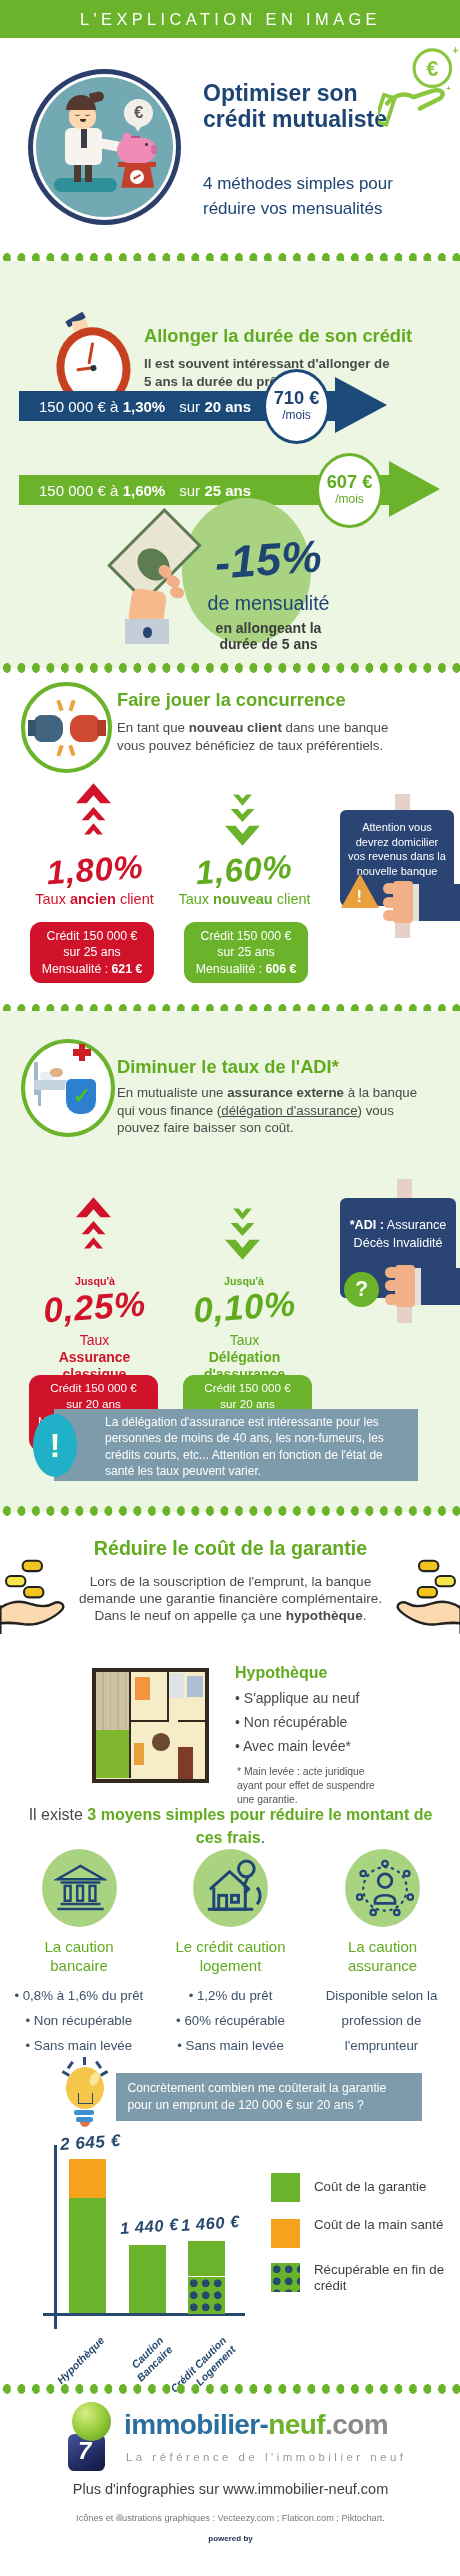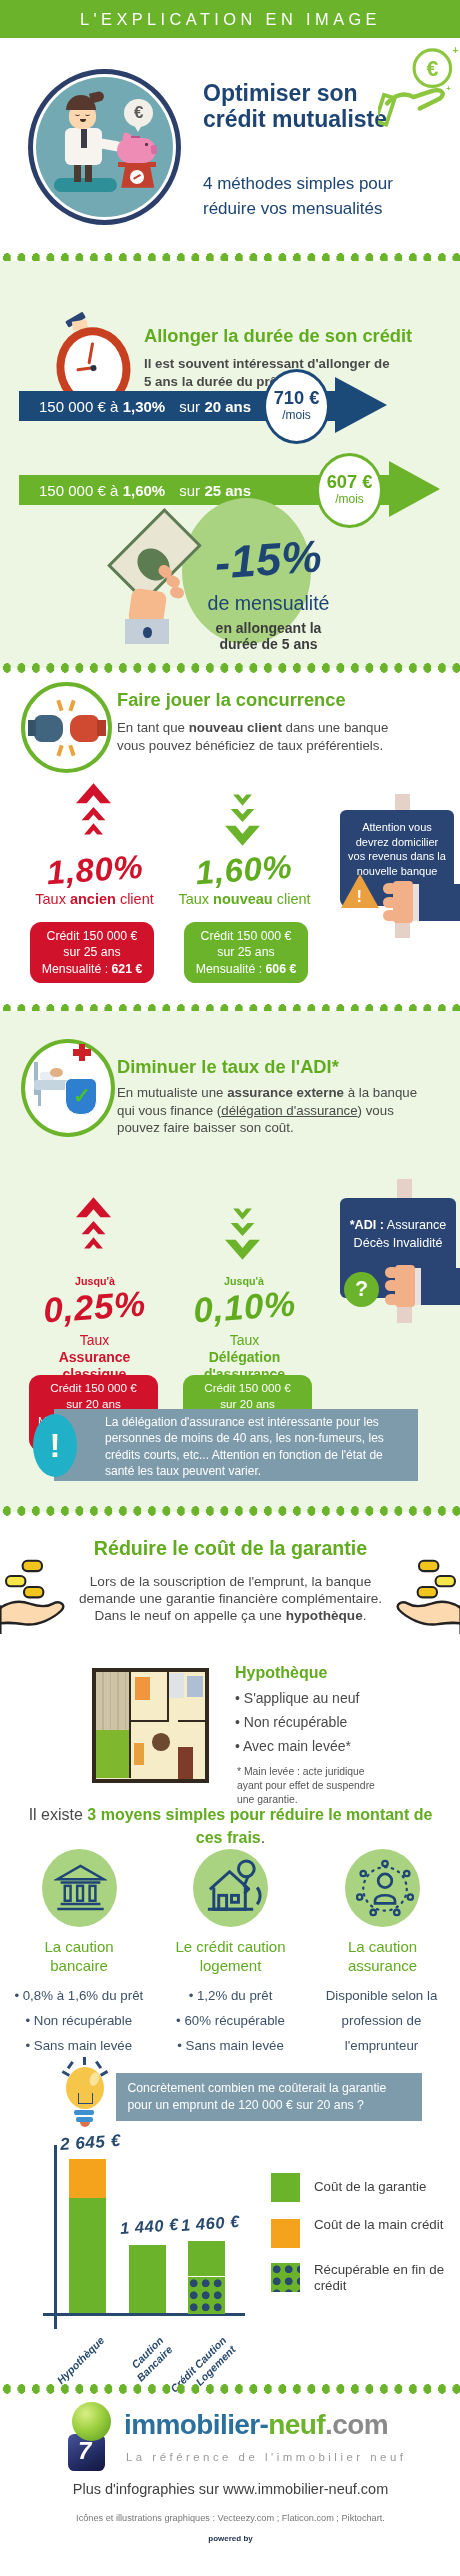--- a/index.html
+++ b/index.html
@@ -482,21 +482,21 @@
   <div class="bar" style="left:188px;top:2241px;height:35px;background:#6cb32c;"></div>
   <div class="bar dotted-green" style="left:188px;top:2277px;height:37px;"></div>
 
   <div class="abs xlab" style="left:22px;top:2334px;width:76px;">Hypothèque</div>
   <div class="abs xlab" style="left:81px;top:2334px;width:76px;">Caution Bancaire</div>
   <div class="abs xlab" style="left:135px;top:2334px;width:85px;">Crédit Caution Logement</div>
 
   <div class="legend-sq" style="top:2173px;background:#6cb32c;"></div>
   <div class="legend-t" style="top:2179px;">Coût de la garantie</div>
   <div class="legend-sq" style="top:2219px;background:#f5a21d;"></div>
-  <div class="legend-t" style="top:2217px;">Coût de la main crédit</div>
+  <div class="legend-t" style="top:2217px;">Coût de la main santé</div>
   <div class="legend-sq dotted-green" style="top:2263px;"></div>
   <div class="legend-t" style="top:2262px;">Récupérable en fin de crédit</div>
 
   <div class="abs dots" style="top:2384px;"></div>
 
   <div class="abs" style="left:68px;top:2402px;width:45px;height:71px;">
     <div class="abs" style="left:0px;top:32px;width:37px;height:37px;border-radius:6.3px;background:linear-gradient(150deg,#46549b 0%,#232c63 60%,#11173f 100%);"></div>
     <span class="abs" style="left:10px;top:35px;color:#fff;font-size:24px;font-weight:bold;font-style:italic;">7</span>
     <div class="abs" style="left:3.8px;top:0px;width:39px;height:39px;border-radius:50%;background:radial-gradient(circle at 35% 30%,#d9ef86,#9bcf3f 45%,#5f9c1d 95%);"></div>
   </div>

